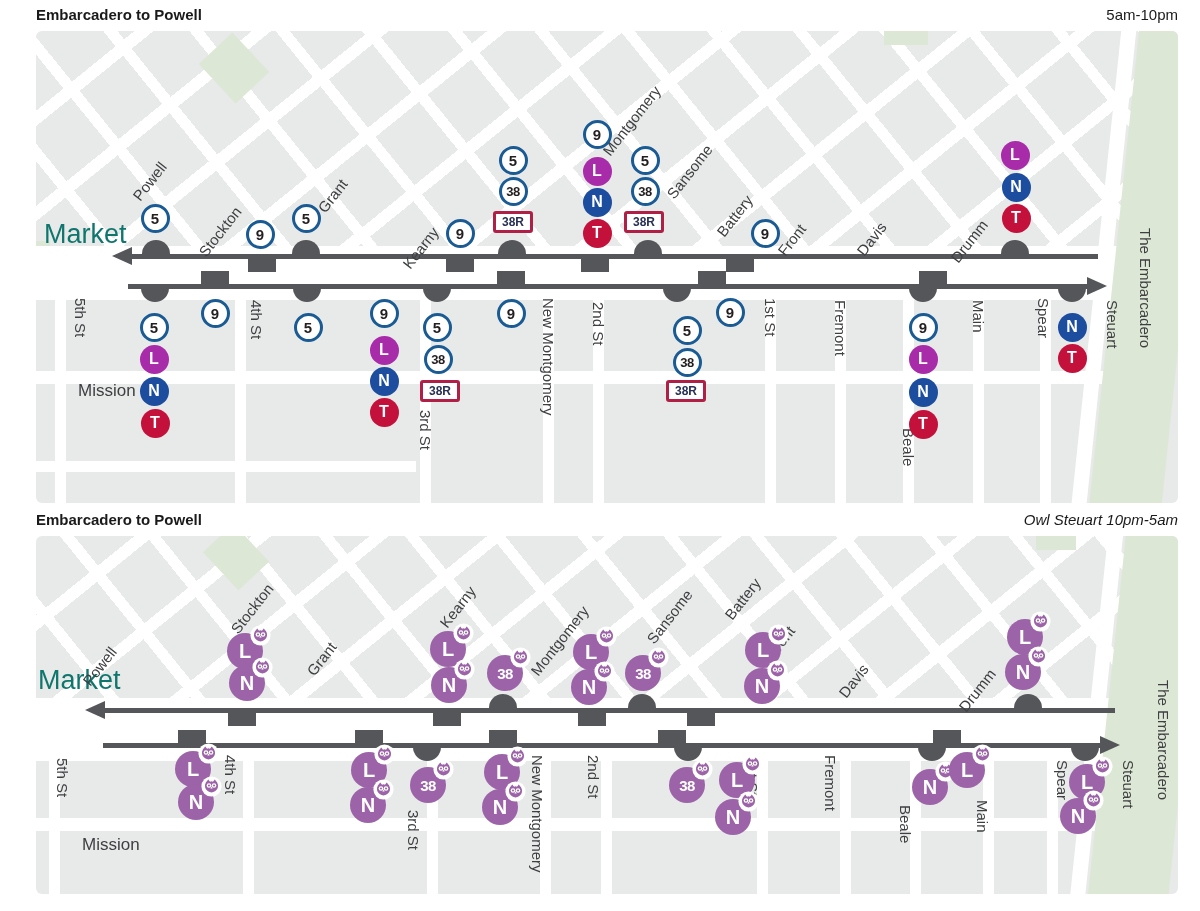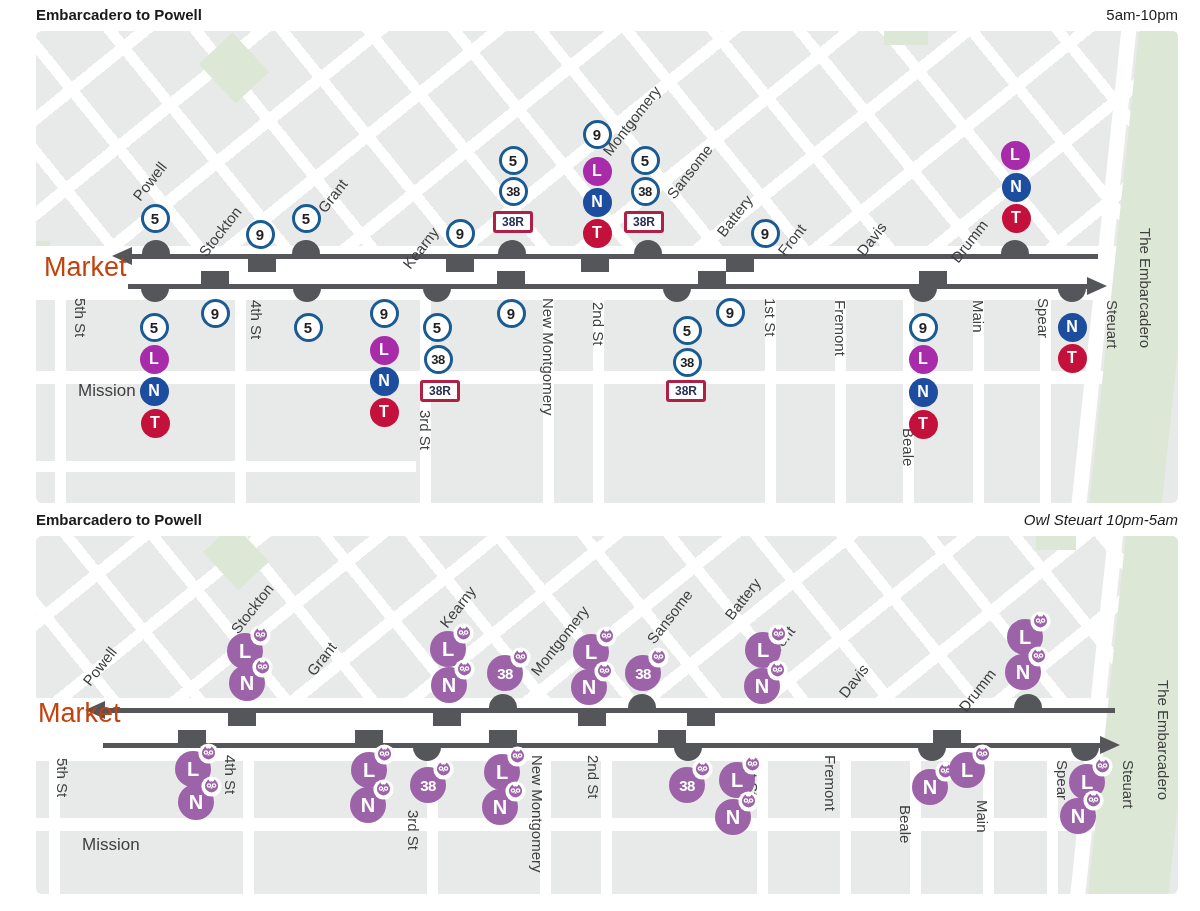--- a/index.html
+++ b/index.html
@@ -19,21 +19,21 @@
   .wf{position:absolute;}
   .mline{position:absolute;height:5px;}
   .arrow-left{position:absolute;width:0;height:0;border-top:9px solid transparent;border-bottom:9px solid transparent;}
   .arrow-right{position:absolute;width:0;height:0;border-top:9px solid transparent;border-bottom:9px solid transparent;}
   .dome-up{position:absolute;width:28px;height:14px;border-radius:14px 14px 0 0;}
   .dome-down{position:absolute;width:28px;height:14px;border-radius:0 0 14px 14px;}
   .stoprect{position:absolute;width:28px;height:13px;}
   .lbl{position:absolute;font-size:15px;color:#3e3f41;white-space:nowrap;line-height:1;}
   .diag{transform:rotate(-52deg);transform-origin:0 50%;}
   .vert{transform:rotate(90deg);transform-origin:0 0;}
-  .market{position:absolute;font-size:27px;color:#c2410c;white-space:nowrap;line-height:1;margin-top:33px;}
+  .market{position:absolute;font-size:27px;color:#0f766e;white-space:nowrap;line-height:1;}
   .mission{position:absolute;font-size:17px;color:#3e3f41;white-space:nowrap;line-height:1;}
   .badge{position:absolute;display:flex;align-items:center;justify-content:center;box-sizing:border-box;line-height:1;}
   .route{width:29px;height:29px;border-radius:50%;background:#fff;font-weight:bold;font-size:15px;color:#231f20;}
   .route.small{font-size:13px;letter-spacing:-0.5px;}
   .metro{width:29px;height:29px;border-radius:50%;color:#fff;font-weight:bold;font-size:16px;}
   .rapid{width:40px;height:22px;background:#fff;border-radius:3px;font-weight:bold;font-size:12px;}
   .owlb{width:36px;height:36px;border-radius:50%;color:#fff;font-weight:bold;font-size:20px;}
   .owlb.owl38{font-size:15px;letter-spacing:-0.5px;}
   .owlmini{position:absolute;right:-8px;top:-8px;width:21px;height:21px;}
 </style>

